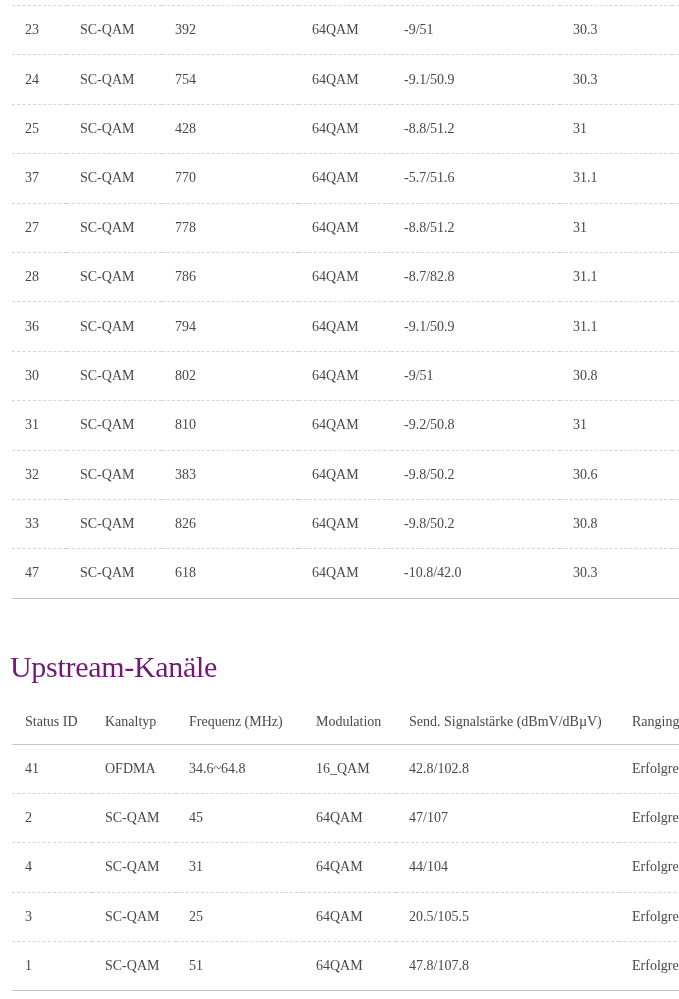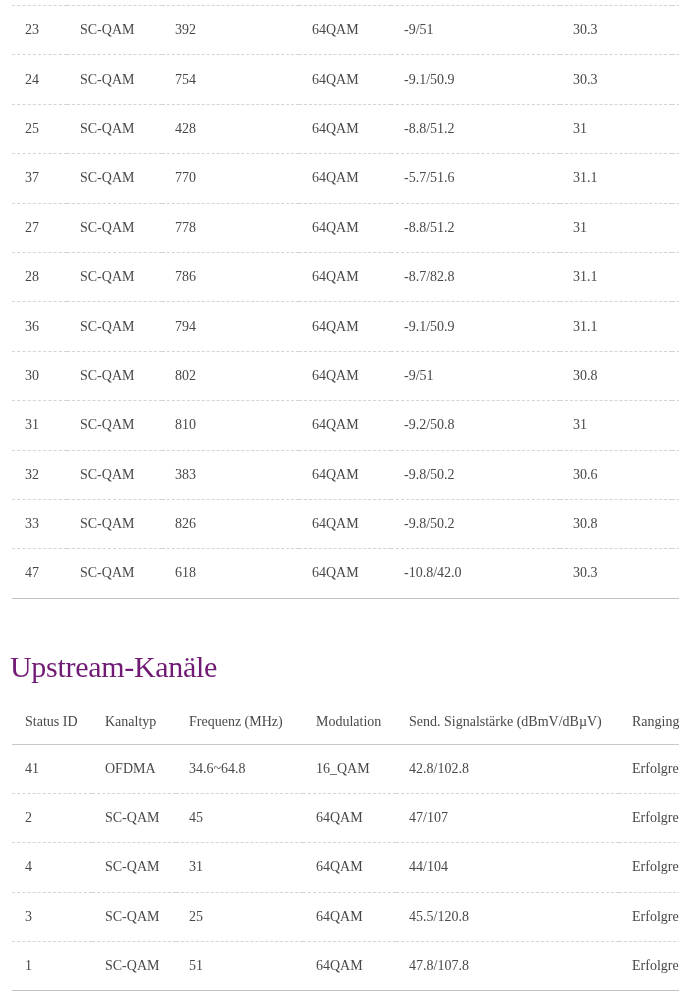--- a/index.html
+++ b/index.html
@@ -228,21 +228,21 @@
         <td class="us-c3">31</td>
         <td class="us-c4">64QAM</td>
         <td class="us-c5">44/104</td>
         <td class="us-c6">Erfolgreich</td>
       </tr>
       <tr>
         <td class="us-c1">3</td>
         <td class="us-c2">SC-QAM</td>
         <td class="us-c3">25</td>
         <td class="us-c4">64QAM</td>
-        <td class="us-c5">45.5/120.8</td>
+        <td class="us-c5">20.5/105.5</td>
         <td class="us-c6">Erfolgreich</td>
       </tr>
       <tr>
         <td class="us-c1">1</td>
         <td class="us-c2">SC-QAM</td>
         <td class="us-c3">51</td>
         <td class="us-c4">64QAM</td>
         <td class="us-c5">47.8/107.8</td>
         <td class="us-c6">Erfolgreich</td>
       </tr>

